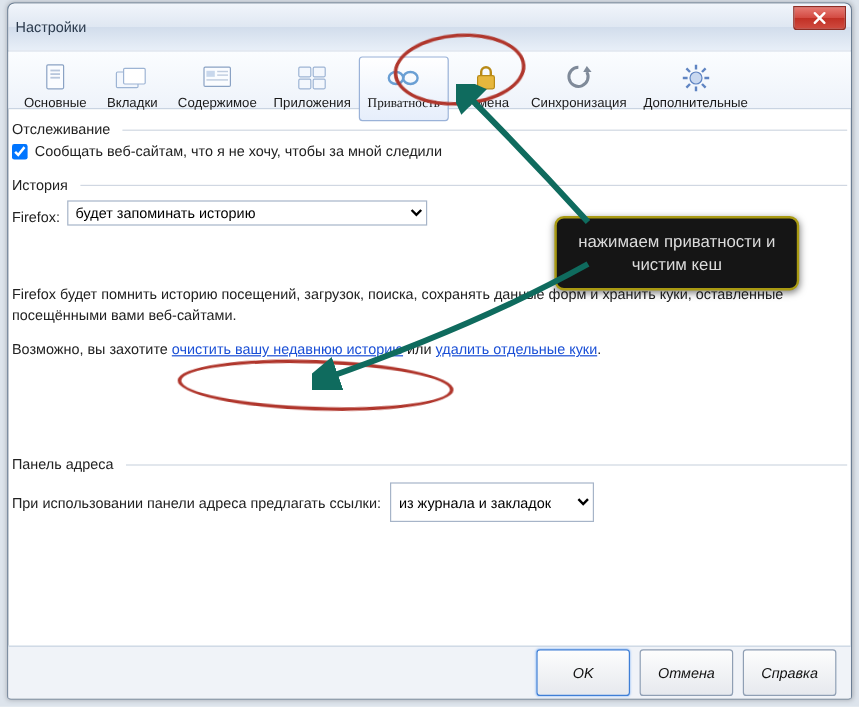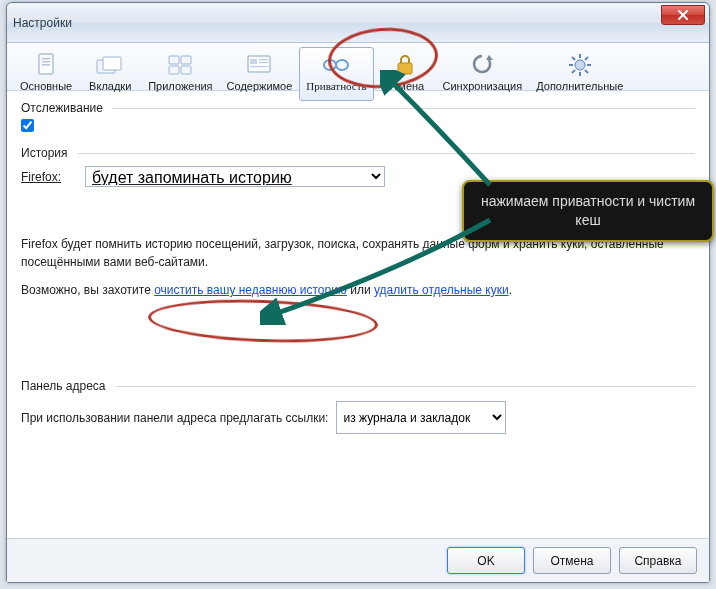--- a/index.html
+++ b/index.html
@@ -64,28 +64,28 @@
   background: linear-gradient(to bottom, #fff 0%, #e6eefb 100%);
   border: 1px solid #9ab2d8;
   font-family: Liberation Serif, serif;
 }
 .tool-item .icon-box {
   width: 32px; height: 30px;
   display: flex; align-items: center; justify-content: center;
 }
 .tool-item .lbl { font-size: 11px; color: #1a1a1a; white-space: nowrap; }
 .content {
-  padding: 10px 14px;
+  padding: 10px 3px;
   color: #222;
 }
 .checkbox-row { display: flex; align-items: center; gap: 6px; margin: 4px 0; }
 .checkbox-row input { width: 13px; height: 13px; }
-.history-row { display: flex; align-items: center; gap: 24px; margin-top: 6px; text-decoration: underline; }
+.history-row { display: flex; align-items: flex-end; gap: 6px; margin-top: 6px; }
 .history-row select {
-  font-size: 16px; padding: 1px 2px; height: 21px; min-width: 300px;
+  font-size: 12px; padding: 1px 2px; height: 21px; min-width: 300px;
   border: 1px solid #a6b4c8; background: #fff;
 }
 .desc { font-size: 12px; color: #222; line-height: 1.5; margin-top: 48px; }
 .desc p { margin-bottom: 10px; }
 .link { color: #1a4fd6; text-decoration: underline; cursor: pointer; }
 .bottom-select-row {
   display: flex; align-items: center; gap: 8px; margin-top: 8px;
 }
 .bottom-select-row select {
   font-size: 12px; height: 33px; border: 1px solid #a6b4c8; padding: 1px 2px;
@@ -93,25 +93,26 @@
 }
 .footer {
   position: absolute; left: 0; right: 0; bottom: 0;
   height: 44px;
   border-top: 1px solid #c9d4e2;
   background: #f0f3f8;
   display: flex; align-items: center; justify-content: flex-end;
   gap: 8px; padding: 0 12px;
 }
 .btn {
-  min-width: 78px; height: 27px;
+  min-width: 78px; height: 39px;
   font-size: 12px; color: #111;
   background: linear-gradient(to bottom,#fdfdfd,#e6e9ee);
   border: 1px solid #8f9fb4; border-radius: 3px;
   cursor: pointer;
+  font-style: italic;
 }
 .btn.primary {
   border: 1px solid #3f7fd6;
   box-shadow: 0 0 2px #6ea8f7;
 }
 
 .hand-ellipse {
   position: absolute; border: 3px solid #b0362c;
   border-radius: 50% / 50%;
   transform: rotate(-4deg);
@@ -164,40 +165,40 @@
       <div class="icon-box">
         <svg width="30" height="22" viewBox="0 0 30 22">
             <rect x="2" y="6" width="18" height="13" rx="1" fill="#f3f7fd" stroke="#9db4d4"></rect>
             <rect x="8" y="3" width="18" height="13" rx="1" fill="#fff" stroke="#9db4d4"></rect>
           </svg>
       </div>
       <span class="lbl">Вкладки</span>
     </div>
     <div class="tool-item">
       <div class="icon-box">
-        <svg width="28" height="24" viewBox="0 0 28 24">
-            <rect x="3" y="3" width="10" height="8" rx="1" fill="#f3f7fd" stroke="#9db4d4"></rect>
-            <rect x="15" y="3" width="10" height="8" rx="1" fill="#f3f7fd" stroke="#9db4d4"></rect>
-            <rect x="3" y="13" width="10" height="8" rx="1" fill="#f3f7fd" stroke="#9db4d4"></rect>
-            <rect x="15" y="13" width="10" height="8" rx="1" fill="#f3f7fd" stroke="#9db4d4"></rect>
-          </svg>
-      </div>
-      <span class="lbl">Приложения</span>
-    </div>
-    <div class="tool-item">
-      <div class="icon-box">
         <svg width="26" height="24" viewBox="0 0 26 24">
             <rect x="2" y="3" width="22" height="16" rx="1" fill="#fafcff" stroke="#8aa2c4"></rect>
             <rect x="4" y="6" width="7" height="5" fill="#c8d7ec"></rect>
             <rect x="13" y="6" width="9" height="1.2" fill="#c0cde0"></rect>
             <rect x="13" y="9" width="9" height="1.2" fill="#c0cde0"></rect>
             <rect x="4" y="13" width="18" height="1.2" fill="#c0cde0"></rect>
           </svg>
       </div>
       <span class="lbl">Содержимое</span>
+    </div>
+    <div class="tool-item">
+      <div class="icon-box">
+        <svg width="28" height="24" viewBox="0 0 28 24">
+            <rect x="3" y="3" width="10" height="8" rx="1" fill="#f3f7fd" stroke="#9db4d4"></rect>
+            <rect x="15" y="3" width="10" height="8" rx="1" fill="#f3f7fd" stroke="#9db4d4"></rect>
+            <rect x="3" y="13" width="10" height="8" rx="1" fill="#f3f7fd" stroke="#9db4d4"></rect>
+            <rect x="15" y="13" width="10" height="8" rx="1" fill="#f3f7fd" stroke="#9db4d4"></rect>
+          </svg>
+      </div>
+      <span class="lbl">Приложения</span>
     </div>
     <div class="tool-item active">
       <div class="icon-box">
         <svg width="30" height="22" viewBox="0 0 30 22">
             <ellipse cx="9" cy="11" rx="6" ry="5" fill="none" stroke="#6a9fd4" stroke-width="2"></ellipse>
             <ellipse cx="21" cy="11" rx="6" ry="5" fill="none" stroke="#6a9fd4" stroke-width="2"></ellipse>
             <path d="M15 10 Q15 8 15 10" stroke="#6a9fd4" stroke-width="2"></path>
             <line x1="14" y1="10" x2="16" y2="10" stroke="#6a9fd4" stroke-width="2"></line>
           </svg>
       </div>
@@ -242,20 +243,21 @@
   </div>
 
   <div class="content">
 
     <div class="group-label-row">
       <span>Отслеживание</span>
       <span class="line"></span>
     </div>
     <div class="checkbox-row">
       <input type="checkbox" checked="" style="">
+      <span>Сообщать веб-сайтам, что я не хочу, чтобы за мной следили</span>
     </div>
 
     <div style="height:10px"></div>
 
     <div class="group-label-row">
       <span>История</span>
       <span class="line"></span>
     </div>
     <div class="history-row">
       <span>Firefox:</span>
@@ -289,21 +291,21 @@
   <div class="footer">
     <button class="btn primary">OK</button>
     <button class="btn">Отмена</button>
     <button class="btn">Справка</button>
   </div>
 </div>
 
 <div class="hand-ellipse" style="top:28px; left:328px; width:110px; height:60px;"></div>
 <div class="hand-ellipse" style="top:300px; left:148px; width:230px; height:42px; transform:rotate(2deg);"></div>
 
-<div class="ann-callout" style="top:180px; left:462px; width:252px;">
+<div class="ann-callout" style="top:180px; left:462px; width:204px;">
   <span>нажимаем приватности и чистим кеш</span>
 </div>
 
 <svg class="arrow-svg" style="top:70px; left:380px;" width="180" height="130">
   <defs>
       <marker id="ah1" markerWidth="10" markerHeight="10" refX="2" refY="3" orient="auto">
         <path d="M0,0 L0,6 L8,3 z" fill="#0f6b5e"></path>
       </marker>
     </defs>
   <path d="M110,115 Q60,60 8,8" stroke="#0f6b5e" stroke-width="5" fill="none" marker-end="url(#ah1)"></path>

